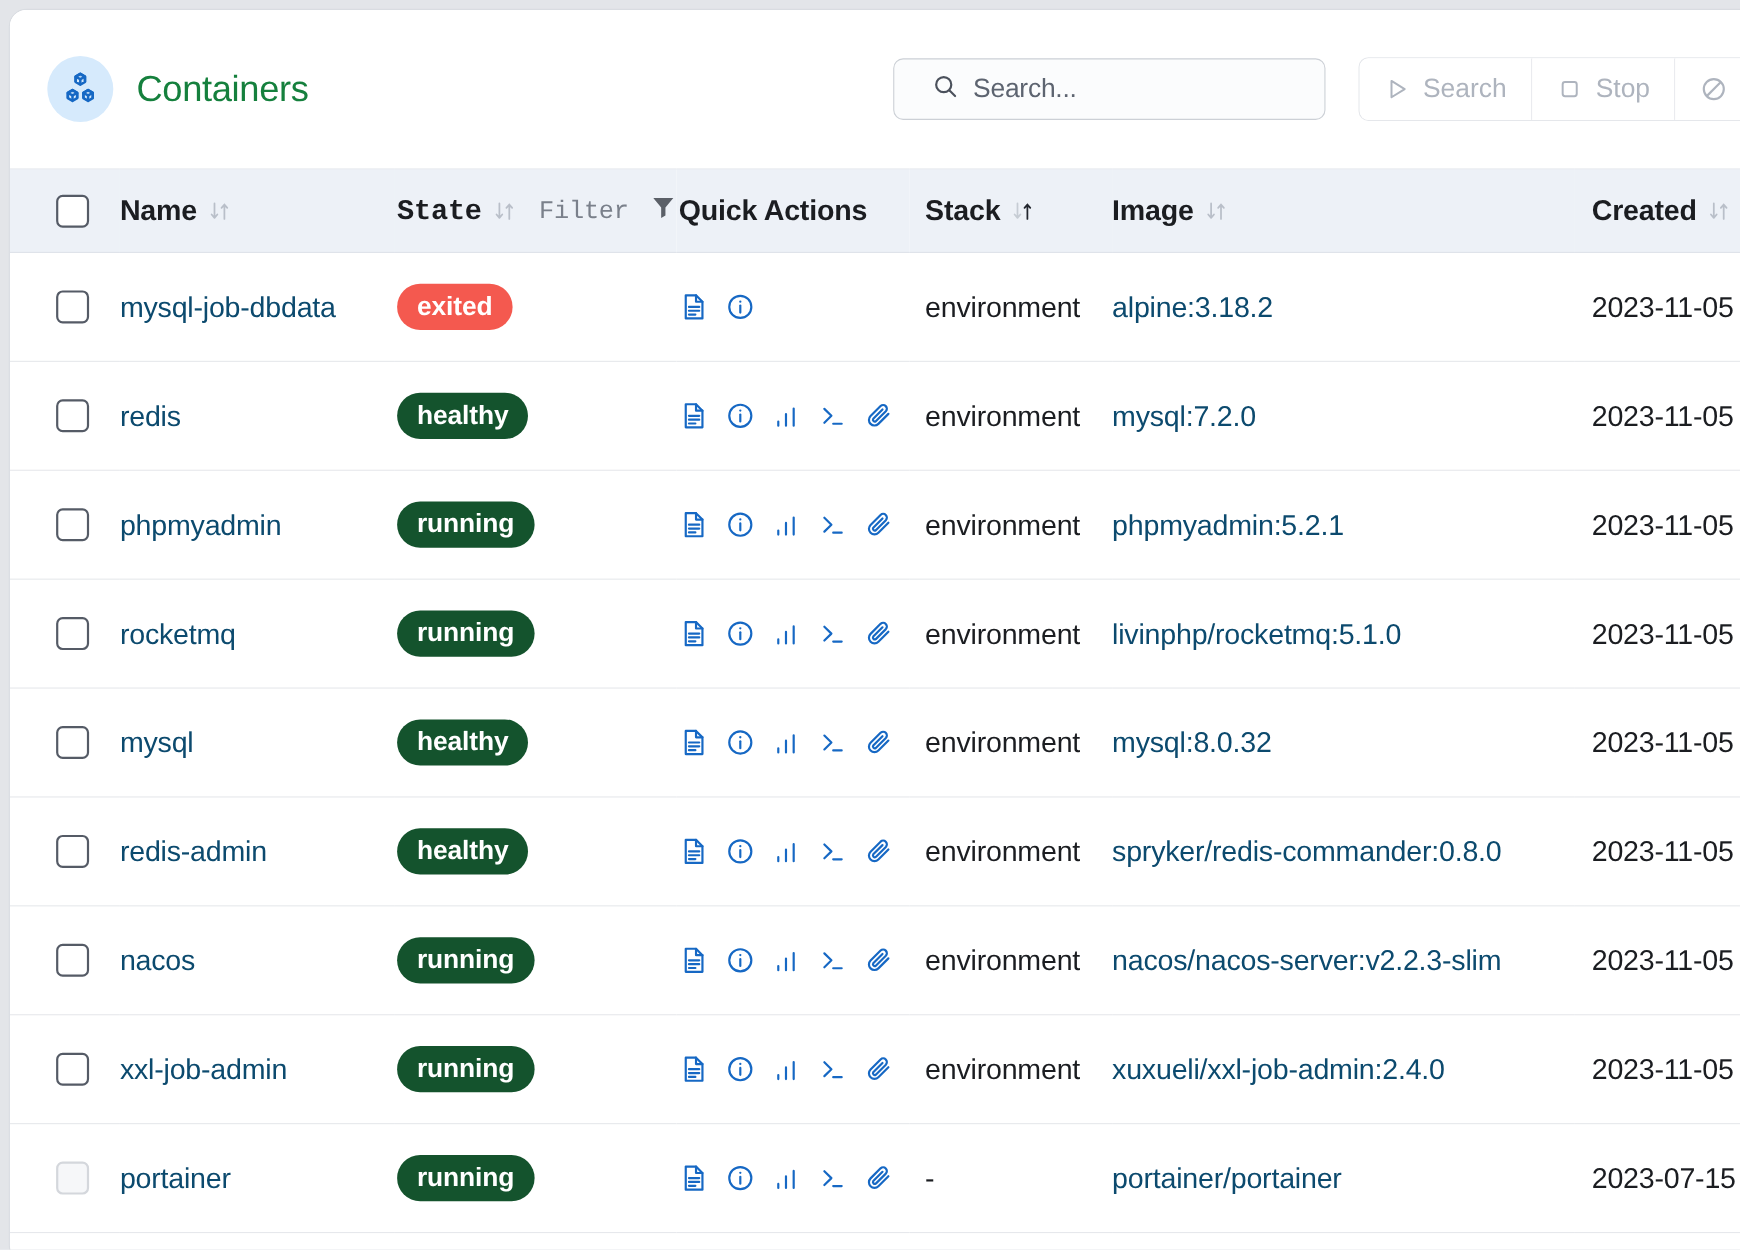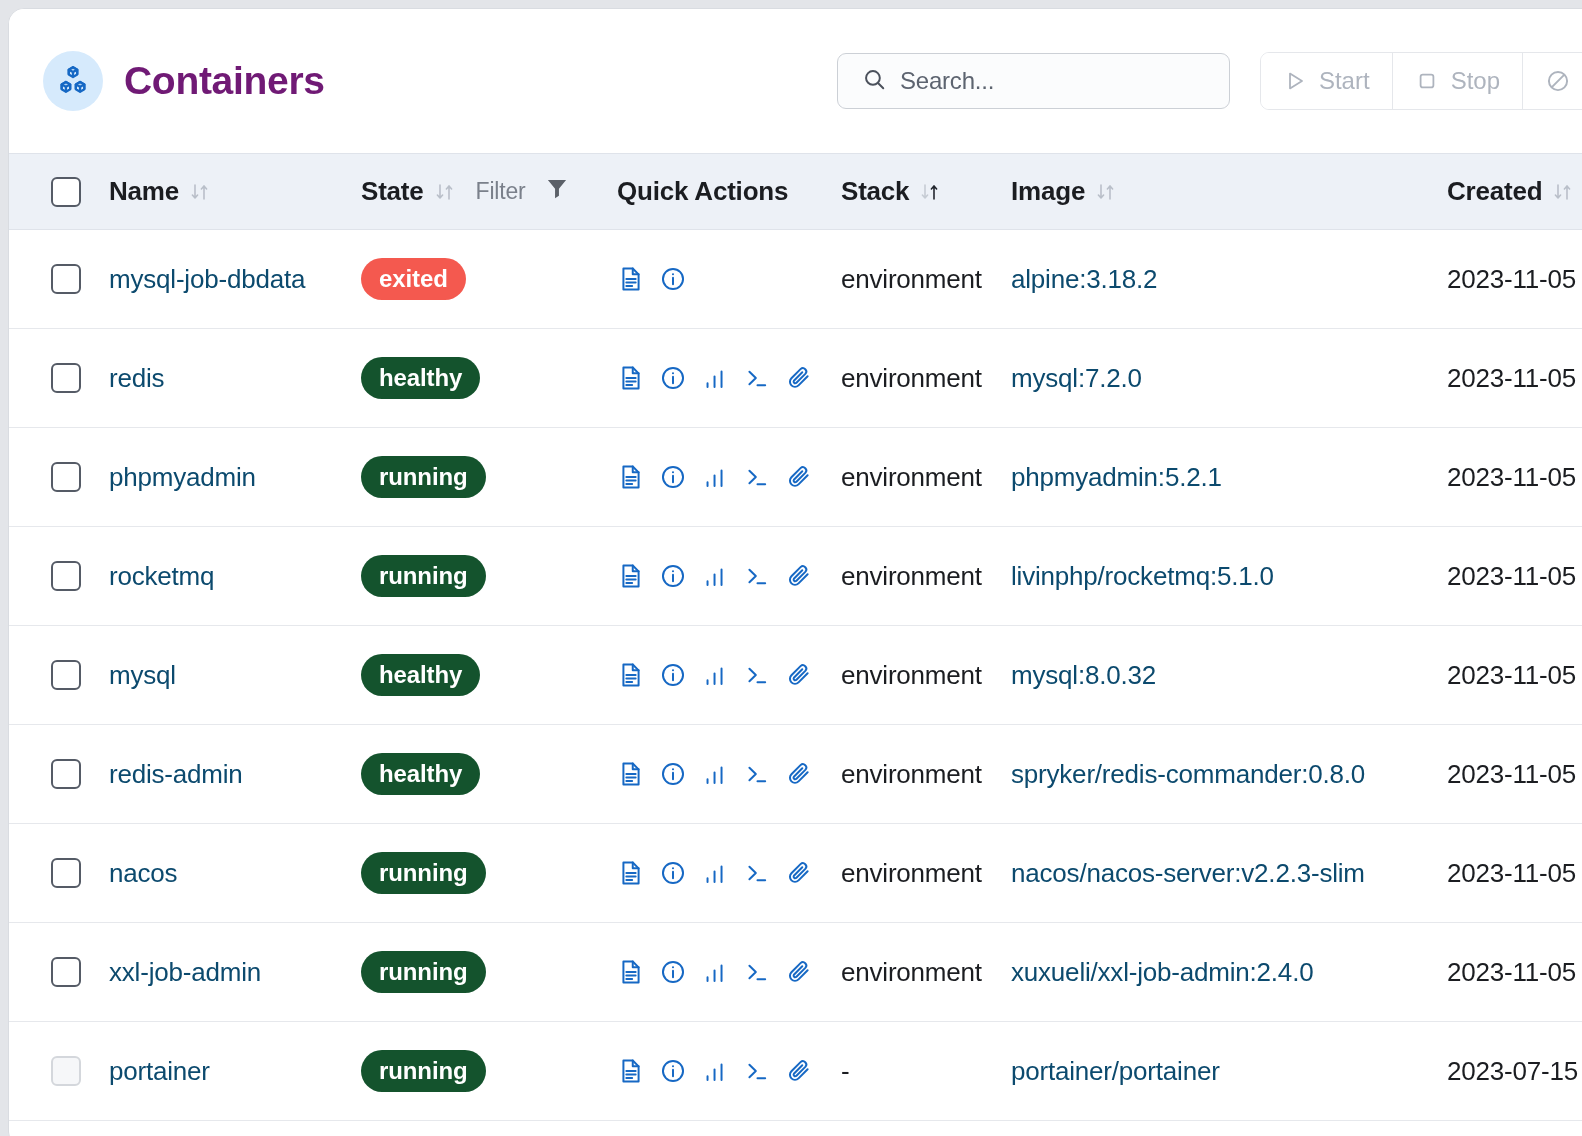--- a/index.html
+++ b/index.html
@@ -33,40 +33,40 @@
   }
   .title-wrap { display: flex; align-items: center; gap: 21px; }
   .title-badge {
     width: 60px; height: 60px; border-radius: 50%;
     background: #d6eafc;
     display: flex; align-items: center; justify-content: center;
     flex: none;
   }
   .title-badge svg { display: block; }
   .page-title {
-    font-size: 39px;
-    font-weight: 700;
-    color: #701a75;
+    font-size: 33px;
+    font-weight: 400;
+    color: #15803d;
     letter-spacing: -0.3px;
     white-space: nowrap;
   }
 
   .hdr-right {
     position: absolute;
     right: -9px; top: 0; height: 144px;
     display: flex; align-items: center; gap: 30px;
   }
   .search-box {
     width: 393px; height: 56px;
     border: 1px solid #ccd0d6;
     border-radius: 9px;
     background: #fbfcfd;
     display: flex; align-items: center;
     gap: 13px;
-    padding: 0 24px;
+    padding: 0 34px;
   }
   .search-box .ph {
     font-size: 24px; color: #5d6470;
     letter-spacing: -0.2px;
   }
   .btn-group {
     display: flex; align-items: stretch;
     height: 58px;
     border: 1px solid #e5e7eb;
     border-radius: 9px;
@@ -96,21 +96,21 @@
     padding: 0;
     vertical-align: middle;
     border-top: 1px solid #dfe3ea;
     border-bottom: 1px solid #dfe3ea;
     letter-spacing: -0.2px;
   }
   .th-inner { display: flex; align-items: center; gap: 10px; }
 
   .c-check  { width: 100px; }
   .c-name   { width: 250px; }
-  .c-state  { width: 256px; }
+  .c-state  { width: 256px; font-family: Liberation Mono, monospace; }
   .c-qa     { width: 212px; }
   .c-stack  { width: 184px; }
   .c-image  { width: 420px; text-align: right; }
   .c-created{ width: 170px; }
 
   .c-check .th-inner { padding-left: 42px; }
   .c-name .th-inner  { padding-left: 0; }
   .c-state .th-inner { padding-left: 2px; }
   .c-qa .th-inner    { padding-left: 2px; }
   .c-stack .th-inner { padding-left: 14px; }
@@ -202,21 +202,21 @@
           <span class="ph">Search...</span>
         </div>
 
         <div class="btn-group">
           <div class="btn">
             <span>
               <svg width="24" height="24" viewBox="0 0 24 24" fill="none" stroke="#aeb4be" stroke-width="1.8" stroke-linejoin="round">
                 <path d="M7 4.6 19 12 7 19.4z"></path>
               </svg>
             </span>
-            <span>Start</span>
+            <span>Search</span>
           </div>
           <div class="btn">
             <span>
               <svg width="24" height="24" viewBox="0 0 24 24" fill="none" stroke="#aeb4be" stroke-width="1.8">
                 <rect x="5.6" y="5.6" width="12.8" height="12.8" rx="2.2"></rect>
               </svg>
             </span>
             <span>Stop</span>
           </div>
           <div class="btn">

